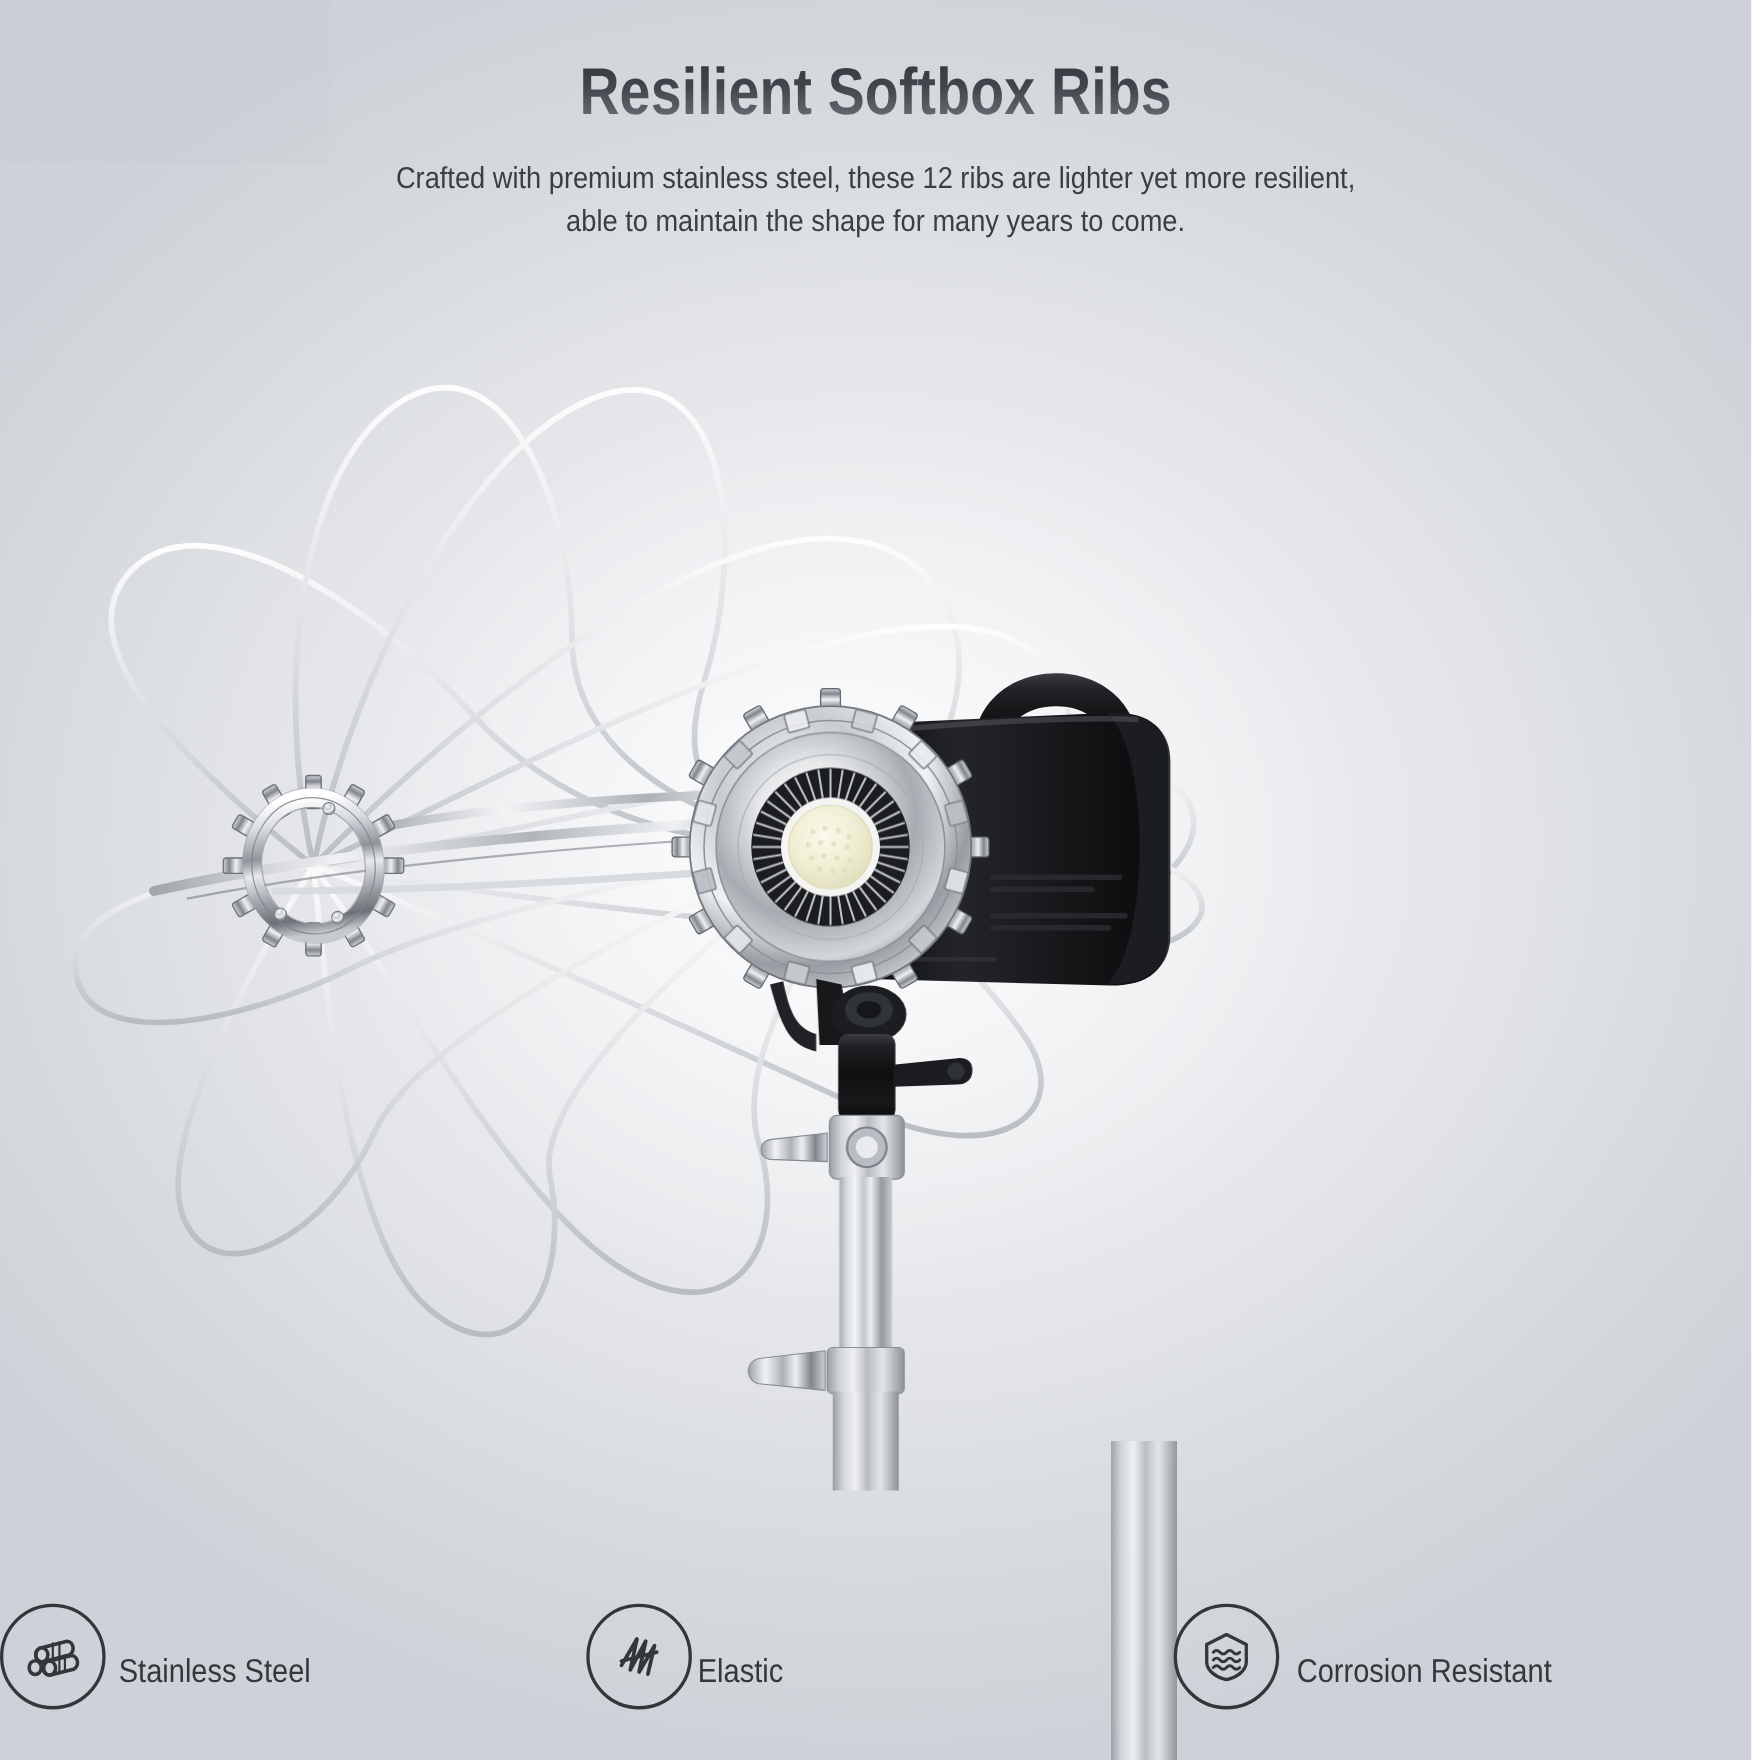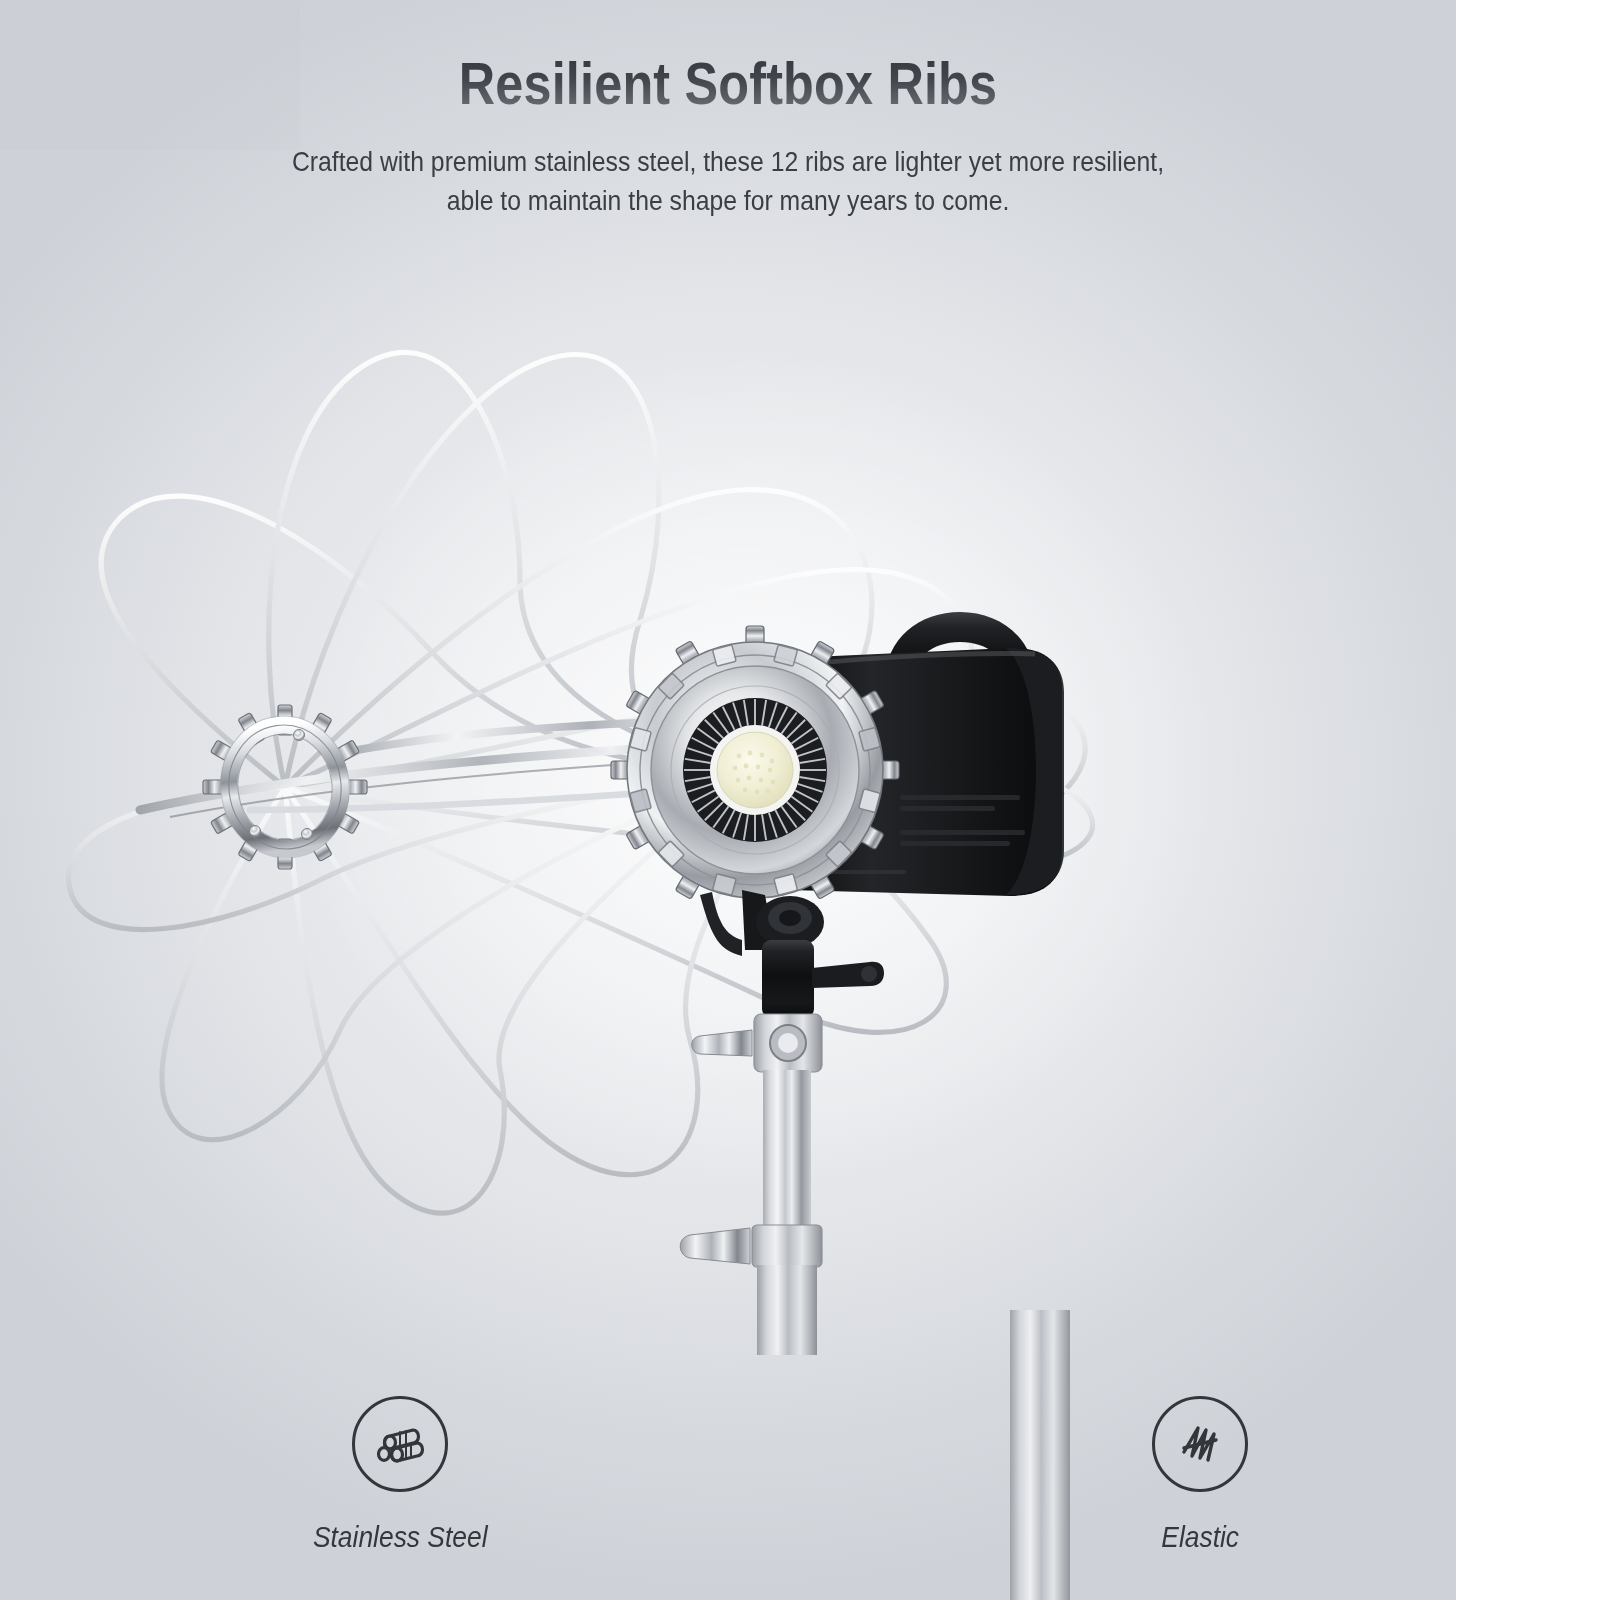--- a/index.html
+++ b/index.html
@@ -5,21 +5,21 @@
   * { margin:0; padding:0; box-sizing:border-box; }
 
   html,body{
     width:1600px; height:1600px;
     overflow:hidden;
     font-family:"Liberation Sans", sans-serif;
   }
 
   #page{
     position:relative;
-    width:1456px; height:1600px;
+    width:1592px; height:1600px;
     background:
       radial-gradient(ellipse 62% 52% at 50% 48%,
         #f2f3f5 0%, #eceef0 30%, #e2e4e8 58%, #d6d9de 80%, #ced2d8 100%);
     overflow:hidden;
     padding-left:20px;
   }
 
   
   #grain{
     position:absolute; inset:0;
@@ -71,23 +71,22 @@
   #features{
     position:absolute;
     left:0; bottom:46px;
     width:1600px;
     display:flex;
     z-index:7;
   }
   .feature{
     flex:1 1 0;
     display:flex;
-    flex-direction:column;
+    flex-direction:row;
     align-items:center;
-    font-style:italic;
   }
   .feature-icon{
     width:96px; height:96px;
     border:3.5px solid #33363b;
     border-radius:50%;
     display:flex; align-items:center; justify-content:center;
     background:transparent;
   }
   .feature-icon svg{ display:block; }
   .feature-label{
@@ -537,20 +536,31 @@
     <div class="feature">
       <div class="feature-icon">
         <svg width="60" height="60" viewBox="0 0 60 60" fill="none" stroke="#33363b" stroke-width="3.4" stroke-linecap="round" stroke-linejoin="round">
           <path d="M14 38 L28 14 L22 42 L36 16 L30 44 L44 20 L38 46"></path>
           <path d="M14 34 L46 26" stroke-width="3.4"></path>
         </svg>
       </div>
       <div class="feature-label">Elastic</div>
     </div>
 
+    <div class="feature">
+      <div class="feature-icon">
+        <svg width="60" height="60" viewBox="0 0 60 60" fill="none" stroke="#33363b" stroke-width="3" stroke-linecap="round" stroke-linejoin="round">
+          <path d="M30 10 L48 19 L48 35 C48 43 39 49 30 51 C21 49 12 43 12 35 L12 19 Z"></path>
+          <path d="M18 26 q3 -3.2 6 0 t6 0 t6 0 t6 0" stroke-width="2.7"></path>
+          <path d="M18 33 q3 -3.2 6 0 t6 0 t6 0 t6 0" stroke-width="2.7"></path>
+          <path d="M18 40 q3 -3.2 6 0 t6 0 t6 0 t6 0" stroke-width="2.7"></path>
+        </svg>
+      </div>
+      <div class="feature-label">Corrosion Resistant</div>
+    </div>
   </div>
 
   <svg id="grain">
     <filter id="gf">
       <feTurbulence type="fractalNoise" baseFrequency="0.85" numOctaves="4" stitchTiles="stitch"></feTurbulence>
       <feColorMatrix type="saturate" values="0"></feColorMatrix>
       <feComponentTransfer>
           <feFuncA type="linear" slope="0.13"></feFuncA>
         </feComponentTransfer>
     </filter>

